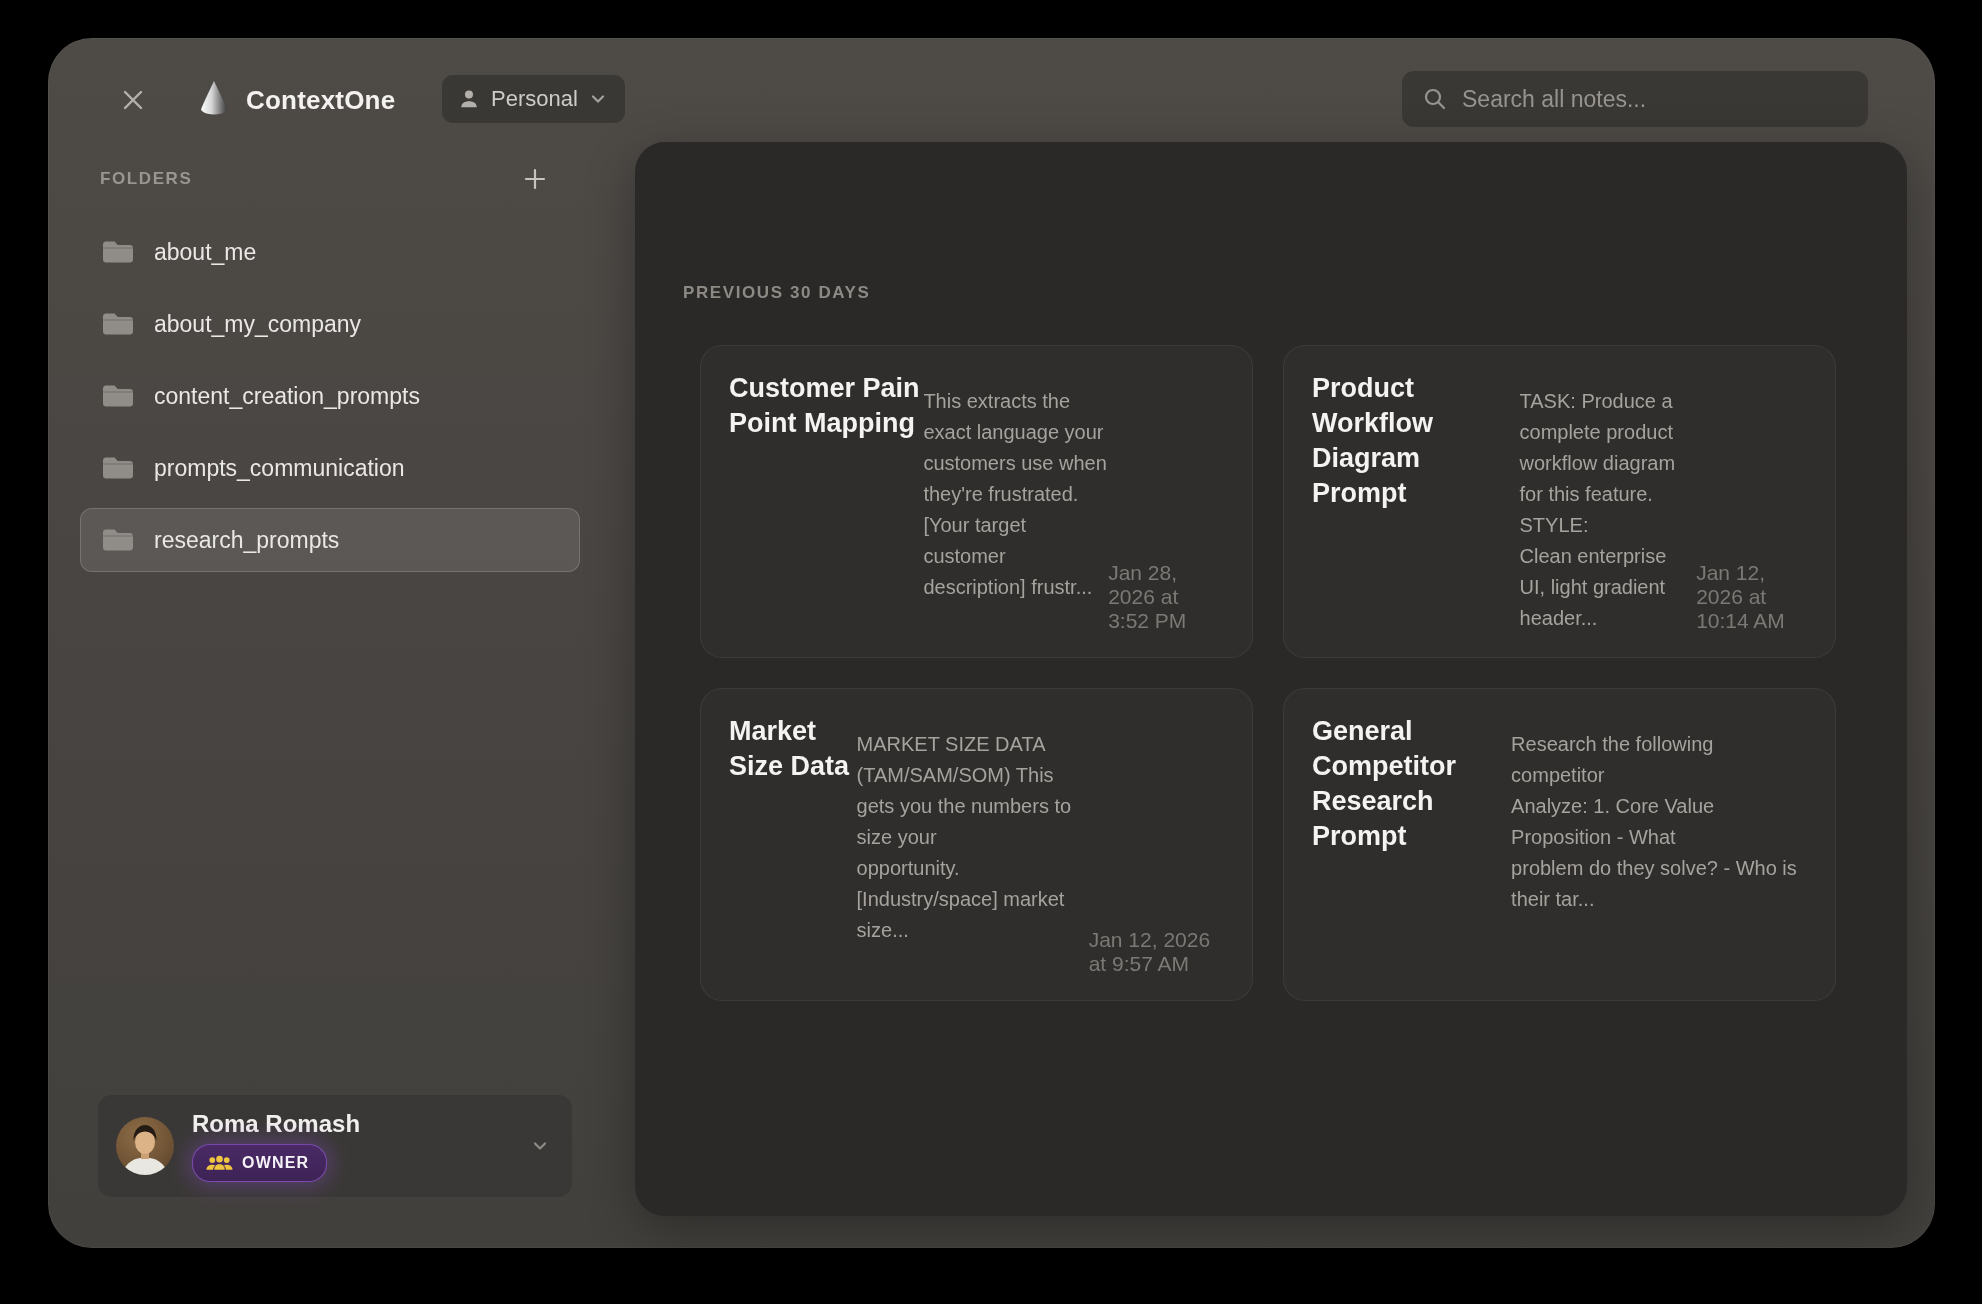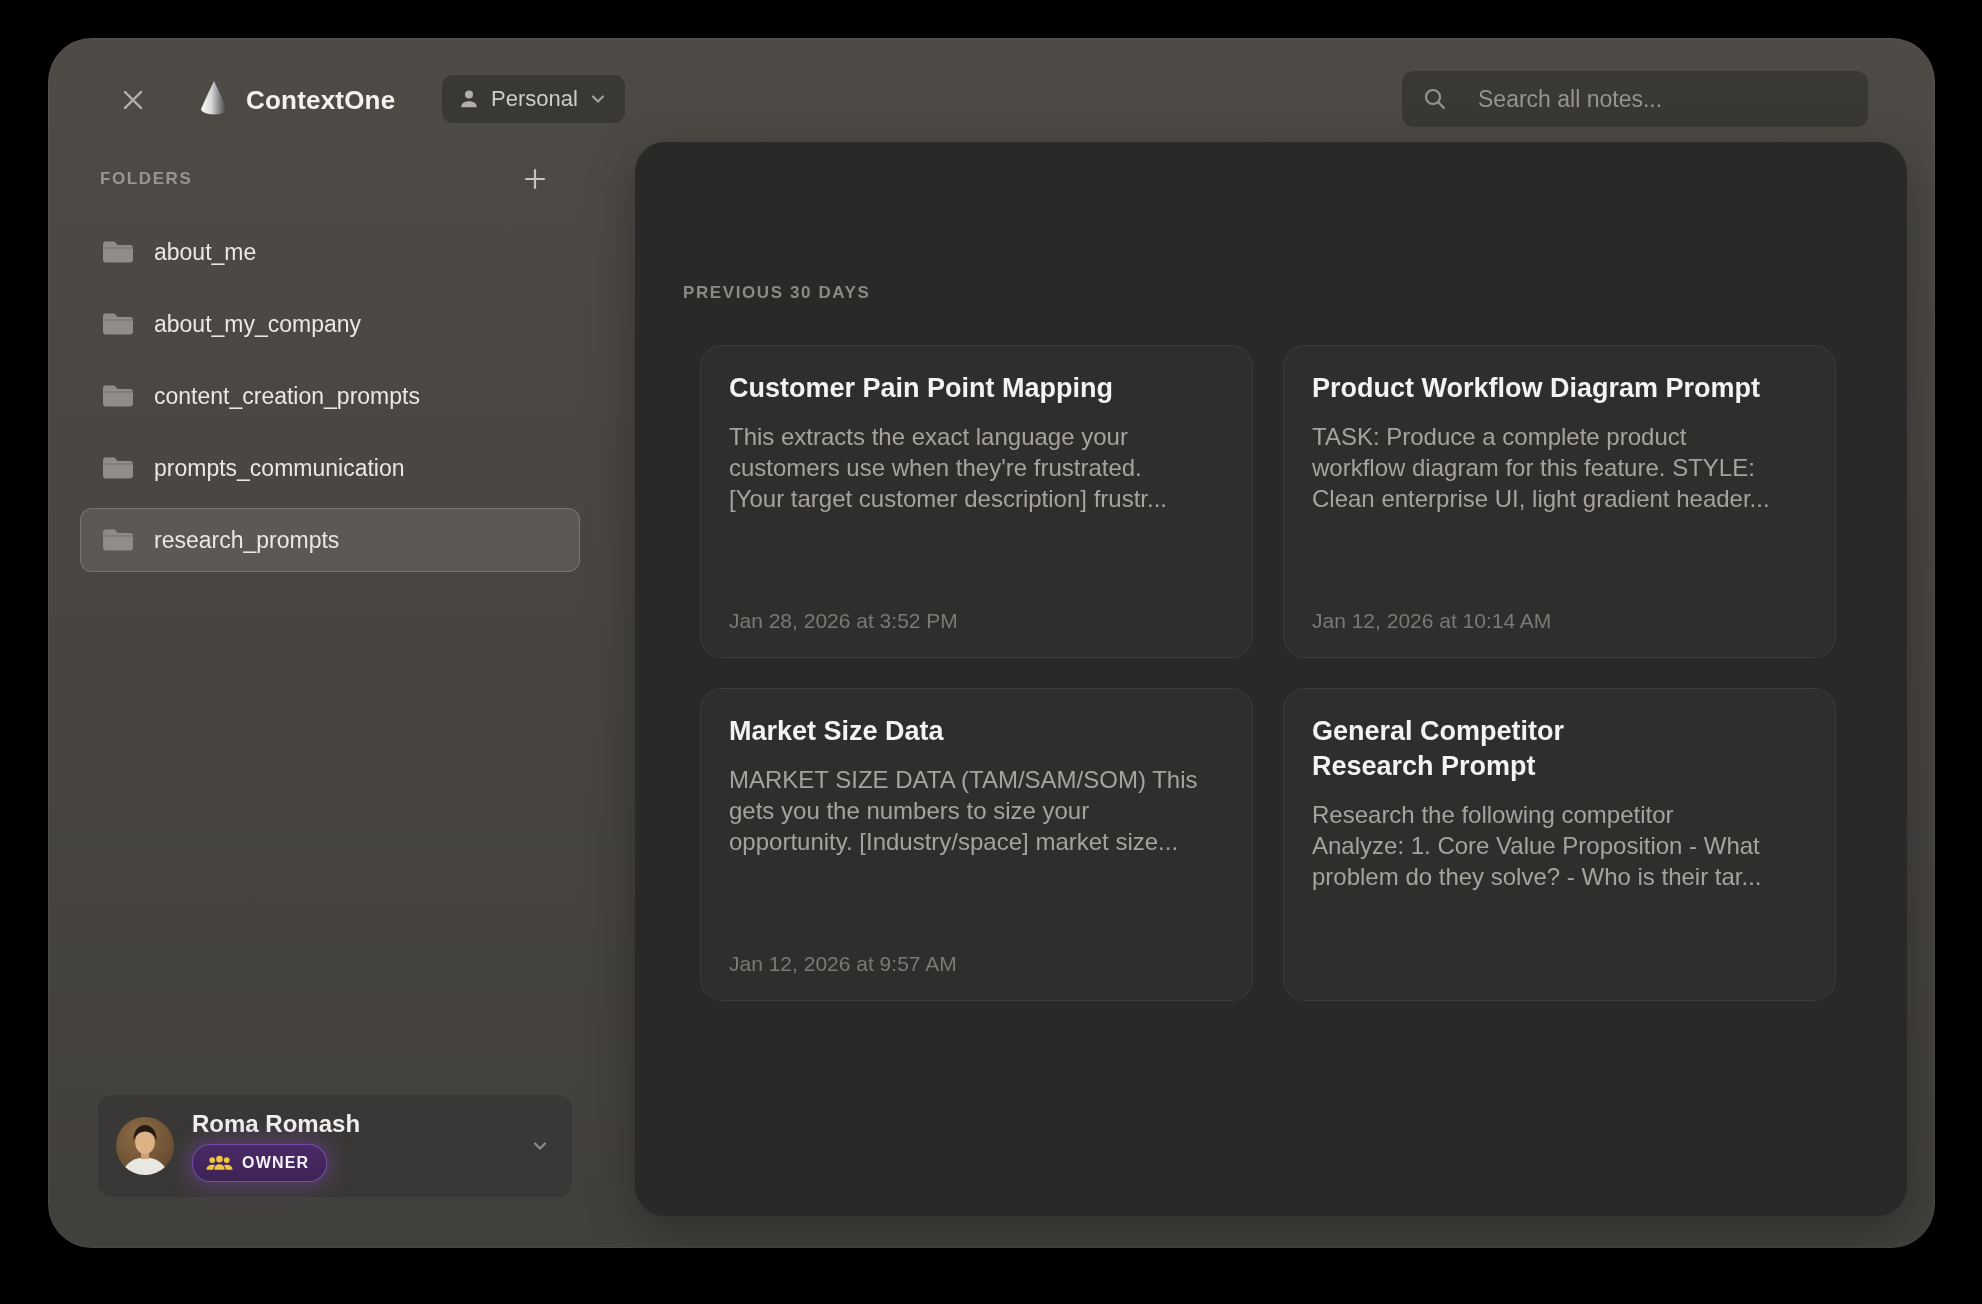--- a/index.html
+++ b/index.html
@@ -12,21 +12,21 @@
           box-shadow:0 0 0 1px rgba(255,255,255,0.04) inset;}
   
   .close-btn{position:absolute;left:67px;top:44px;width:36px;height:36px;border:0;background:transparent;
              padding:0;cursor:pointer;display:flex;align-items:center;justify-content:center;}
   .logo{position:absolute;left:152px;top:42px;width:28px;height:38px;}
   .app-name{position:absolute;left:198px;top:47px;font-size:26px;font-weight:bold;color:#f4f2f0;letter-spacing:.2px;}
   .workspace-chip{position:absolute;left:394px;top:37px;height:48px;border:0;border-radius:11px;
                   background:#3a3835;display:flex;align-items:center;gap:11px;padding:0 18px 0 16px;
                   color:#cfccc8;font-size:22px;font-family:inherit;cursor:pointer;}
   .search{position:absolute;left:1354px;top:33px;width:466px;height:56px;border-radius:12px;
-          background:#3a3835;display:flex;align-items:center;gap:30px;padding:0 20px;box-sizing:border-box;cursor:text;}
+          background:#3a3835;display:flex;align-items:center;gap:14px;padding:0 20px;box-sizing:border-box;cursor:text;}
   .search .ph{color:#97948f;font-size:23px;}
   
   .folders-header{position:absolute;left:52px;top:124px;width:452px;display:flex;align-items:center;justify-content:space-between;}
   .folders-label{font-size:17px;font-weight:bold;letter-spacing:1.6px;color:#99958f;}
   .icon-btn{border:0;background:transparent;padding:4px;cursor:pointer;display:flex;align-items:center;justify-content:center;}
   .folder-list{position:absolute;left:32px;top:182px;width:500px;display:flex;flex-direction:column;gap:8px;}
   .folder-row{height:64px;border-radius:12px;display:flex;align-items:center;gap:19px;padding:0 0 0 20px;
               box-sizing:border-box;border:1px solid transparent;cursor:pointer;}
   .folder-row.selected{background:rgba(255,255,255,0.10);border:1px solid rgba(255,255,255,0.17);}
   .folder-name{font-size:23px;color:#eae8e5;}
@@ -47,23 +47,23 @@
   .panel-header{position:absolute;left:18px;top:22px;display:flex;align-items:baseline;}
   .panel-title{font-size:35px;font-weight:bold;color:#f5f4f2;letter-spacing:.2px;}
   .notes-count{margin-left:19px;font-size:22px;color:#8f8c87;}
   .more-btn{margin-left:36px;}
   .addnote-btn{margin-left:38px;}
   .panel-header .icon-btn{align-self:center;transform:translateY(4px);}
   .section-label{position:absolute;left:48px;top:141px;font-size:17px;font-weight:bold;letter-spacing:1.6px;color:#8d8a85;}
   .cards{position:absolute;left:65px;top:203px;width:1136px;display:grid;
          grid-template-columns:553px 553px;grid-auto-rows:313px;gap:30px;}
   .card{background:#2f2e2c;border:1px solid rgba(255,255,255,0.065);border-radius:22px;
-        padding:25px 28px 24px 28px;box-sizing:border-box;display:flex;flex-direction:column;cursor:pointer;}
+        padding:25px 28px 24px 28px;box-sizing:border-box;display:flex;flex-direction:row;cursor:pointer;}
   .card-title{font-size:27px;font-weight:bold;color:#f4f3f1;line-height:35px;white-space:pre-line;}
-  .card-body{margin-top:15px;font-size:24px;line-height:31px;color:#a6a39e;white-space:pre-line;}
+  .card-body{margin-top:15px;font-size:20px;line-height:31px;color:#a6a39e;white-space:pre-line;}
   .card-date{margin-top:auto;font-size:21px;color:#7c7975;}
   svg{display:block;}
 </style>
 </head>
 <body>
 
 <div class="window">
 
   <button class="close-btn">
     <svg width="30" height="30" viewBox="0 0 30 30">

